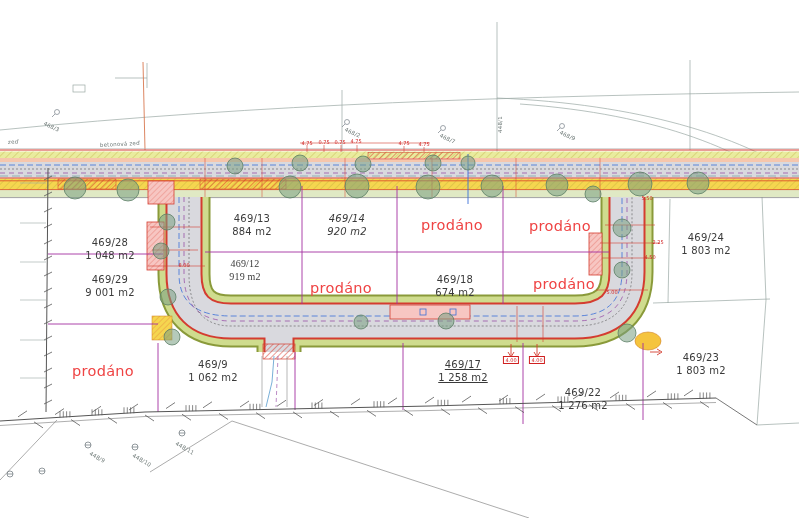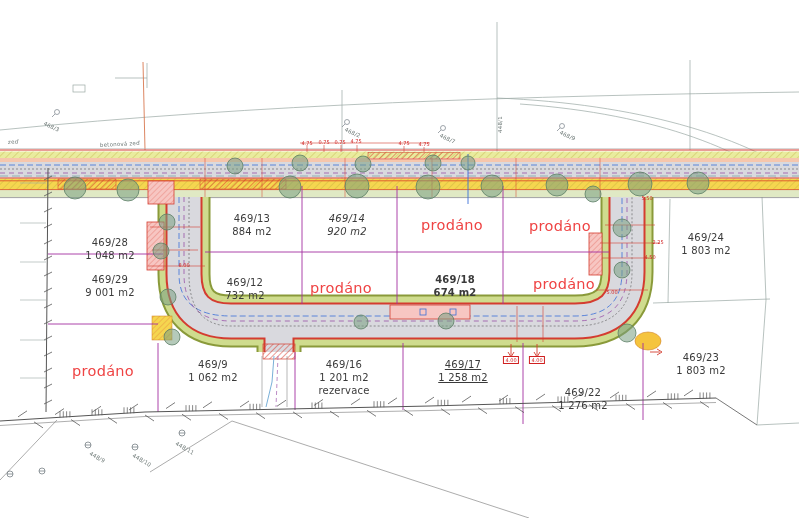--- a/index.html
+++ b/index.html
@@ -336,36 +336,31 @@
         <div>920 m2</div>
       </div>
       <div class="parcel" style="left: 706px; top: 231px;">
         <div>469/24</div>
         <div>1 803 m2</div>
       </div>
       <div class="parcel" style="left: 110px; top: 273px;">
         <div>469/29</div>
         <div>9 001 m2</div>
       </div>
-      <div class="parcel" style="left: 245px; top: 276px;">
+      <div class="parcel" style="left: 245px; top: 257px; font-family: Liberation Serif, serif;">
         <div>469/12</div>
-        <div>732 m2</div>
-      </div>
-      <div class="parcel" style="left: 455px; top: 273px; font-weight: bold;">
+        <div>919 m2</div>
+      </div>
+      <div class="parcel" style="left: 455px; top: 273px;">
         <div>469/18</div>
         <div>674 m2</div>
       </div>
       <div class="parcel" style="left: 213px; top: 358px;">
         <div>469/9</div>
         <div>1 062 m2</div>
-      </div>
-      <div class="parcel" style="left: 344px; top: 358px;">
-        <div>469/16</div>
-        <div>1 201 m2</div>
-        <div>rezervace</div>
       </div>
       <div class="parcel" style="left: 463px; top: 358px; text-decoration: underline;">
         <div>469/17</div>
         <div>1 258 m2</div>
       </div>
       <div class="parcel" style="left: 583px; top: 358px; margin-top: 28px;">
         <div>469/22</div>
         <div>1 276 m2</div>
       </div>
       <div class="parcel" style="left: 701px; top: 351px;">

